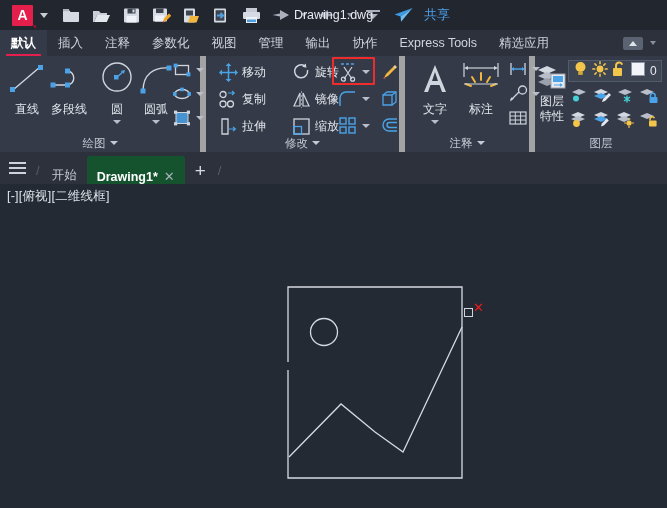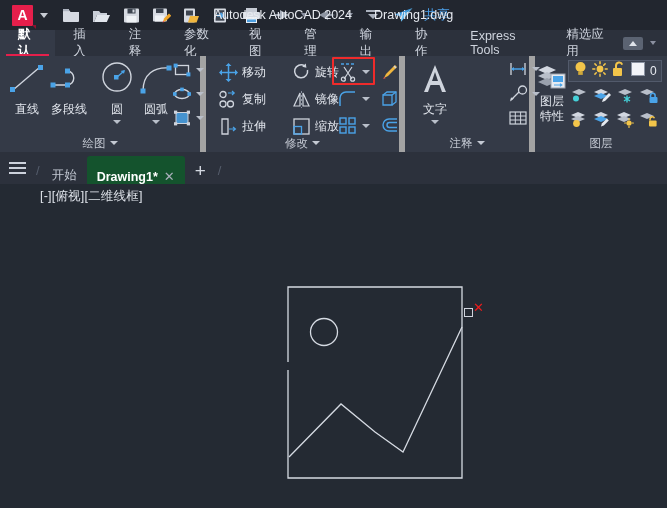--- a/index.html
+++ b/index.html
@@ -57,21 +57,21 @@
   }
   .title-app, .title-doc { color: #e7eaf0; font-size: 12.5px; }
 
   
   .ribbon-tabs {
     position: absolute; top: 30px; left: 0; width: 667px; height: 26px;
     background: #2c313c;
     display: flex; align-items: stretch;
   }
   .rtab {
-    display: flex; align-items: center; padding: 0 18px;
+    display: flex; align-items: center; padding: 0 11px;
     color: #cfd4de; font-size: 12.5px; position: relative;
   }
   .rtab.active { background: #343a47; color: #ffffff; font-weight: bold; }
   .rtab.active:after {
     content: ""; position: absolute; left: 6px; right: 6px; bottom: 0;
     height: 2px; background: #e51f4b;
   }
   .rtab-right {
     margin-left: auto; display: flex; align-items: center;
     padding-right: 8px; gap: 4px;
@@ -165,21 +165,21 @@
   .ftab .x { color: #aab0bc; font-size: 13px; }
   .plus { padding: 0 10px 4px; color: #d4d9e2; font-size: 19px; line-height: 1; }
 
   
   .canvas {
     position: absolute; top: 184px; left: 0; width: 667px; height: 324px;
     background: #242a33;
   }
   .vplabel {
     position: absolute; left: 7px; top: 4px;
-    color: #dfe3ea; font-size: 12.5px; letter-spacing: .2px; margin-left: 33px;
+    color: #dfe3ea; font-size: 12.5px; letter-spacing: .2px;
   }
   .watermark {
     position: absolute; left: 7px; bottom: 8px;
     color: #c9ced8; font-size: 12.5px;
   }
   .drawing { position: absolute; left: 0; top: 0; }
   .pickbox {
     position: absolute; width: 9px; height: 9px;
     border: 1px solid #cfd4dd; background: transparent;
   }
@@ -267,21 +267,20 @@
       <div class="qat-btn">
         <svg width="21" height="18" viewBox="0 0 21 18">
           <path d="M19.5 2L1.5 8.6l6 1.9z" fill="#3c9ae0"></path>
           <path d="M19.5 2l-12 8.5.6 5.3z" fill="#6bbff2"></path>
         </svg>
       </div>
       <div class="share-label">共享</div>
     </div>
 
     <div class="title-center">
-      <div class="title-app">Autodesk AutoCAD 2024</div>
       <div class="title-doc">Drawing1.dwg</div>
     </div>
   </div>
 
   <div class="ribbon-tabs">
     <div class="rtab active">
         <span>默认</span>
       </div>
     <div class="rtab">
         <span>插入</span>
@@ -546,20 +545,32 @@
         <div class="bigbtn" style="left:6px">
           <div class="glyph">
             <svg width="36" height="36" viewBox="0 0 36 36">
               <path d="M18 4L7 31h4l2.5-7h9l2.5 7h4z M15 20l3-9 3 9z" fill="#cfd4dd"></path>
             </svg>
           </div>
           <div class="cap">文字</div>
           <div class="dd"></div>
         </div>
 
+        <div class="bigbtn" style="left:50px; width:52px">
+          <div class="glyph">
+            <svg width="48" height="38" viewBox="0 0 48 38">
+              <path d="M7 3v14M41 3v14" stroke="#cfd4dd" stroke-width="1.2"></path>
+              <path d="M9 8h30" stroke="#cfd4dd" stroke-width="1.2"></path>
+              <path d="M7 8l4-2v4zM41 8l-4-2v4z" fill="#cfd4dd"></path>
+              <path d="M24 20v-7M18 22l-3-5M30 22l3-5M14 26l-5-2M34 26l5-2" stroke="#f0b63e" stroke-width="2" stroke-linecap="round"></path>
+              <path d="M7 24h34" stroke="#cfd4dd" stroke-width="1.2"></path>
+            </svg>
+          </div>
+          <div class="cap">标注</div>
+        </div>
 
         <div class="smallbtn" style="left:103px; top:3px">
           <div class="ico">
             <svg width="20" height="18" viewBox="0 0 20 18">
               <path d="M3 3v12M17 3v12" stroke="#cfd4dd" stroke-width="1.3"></path>
               <path d="M4 9h12" stroke="#4aa3e8" stroke-width="1.5"></path>
               <path d="M3 9l3-2v4zM17 9l-3-2v4z" fill="#4aa3e8"></path>
             </svg>
           </div>
           <div class="dd"></div>

